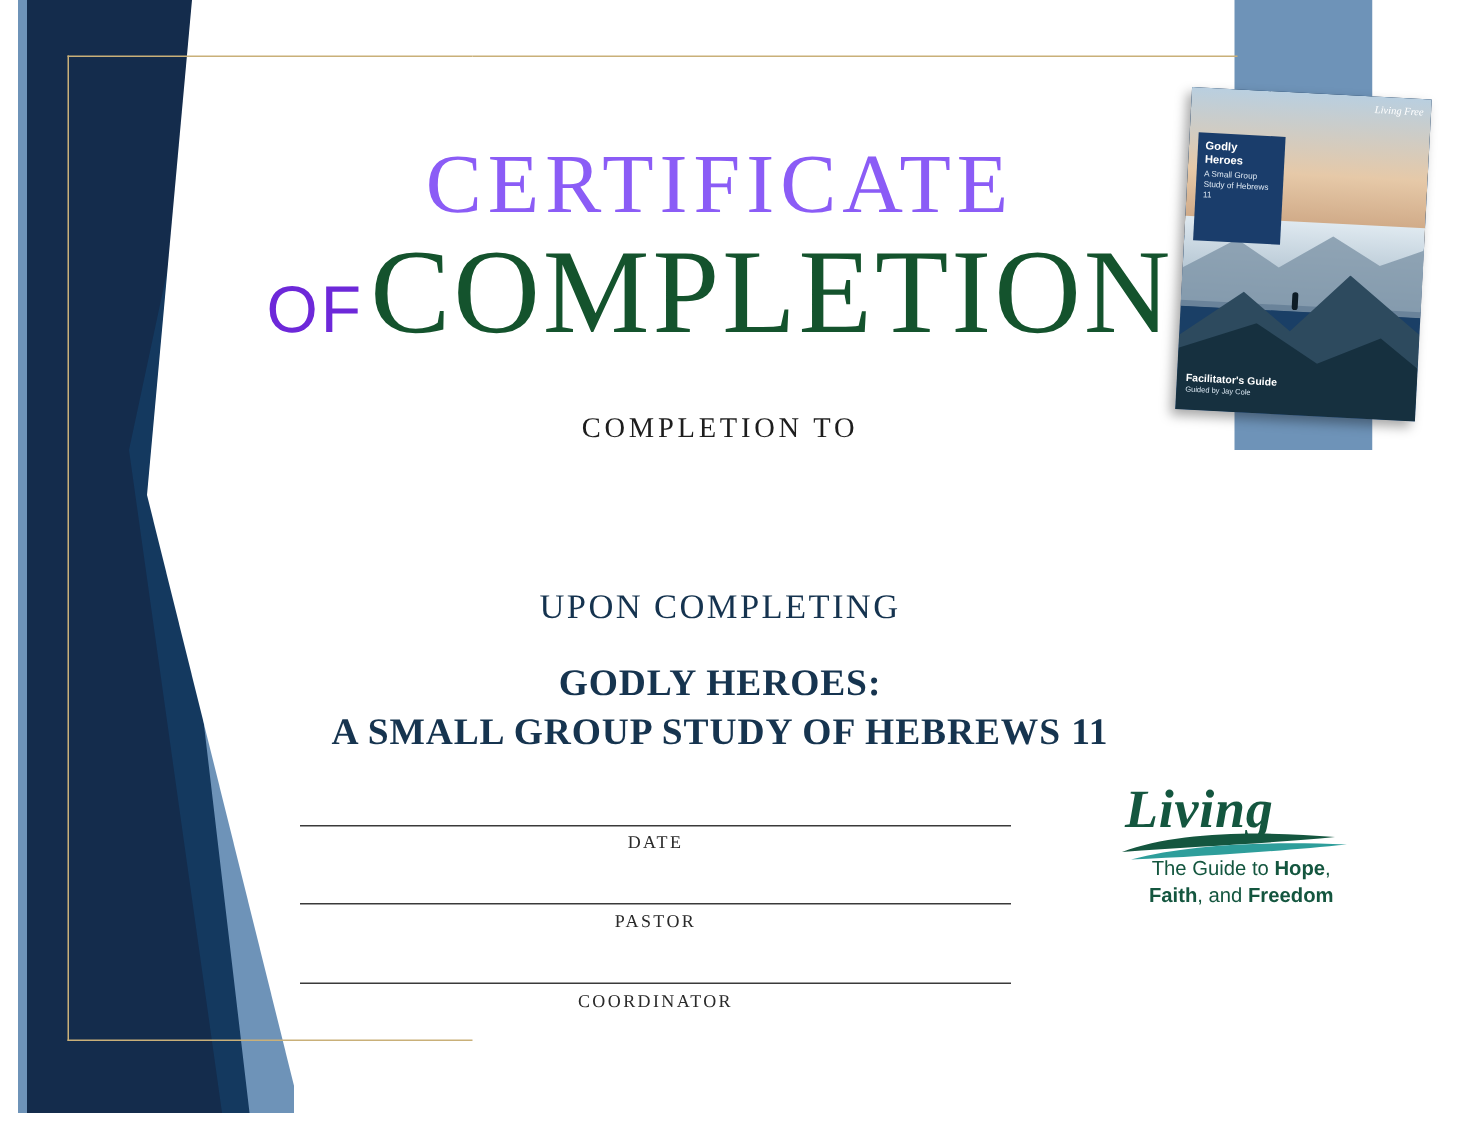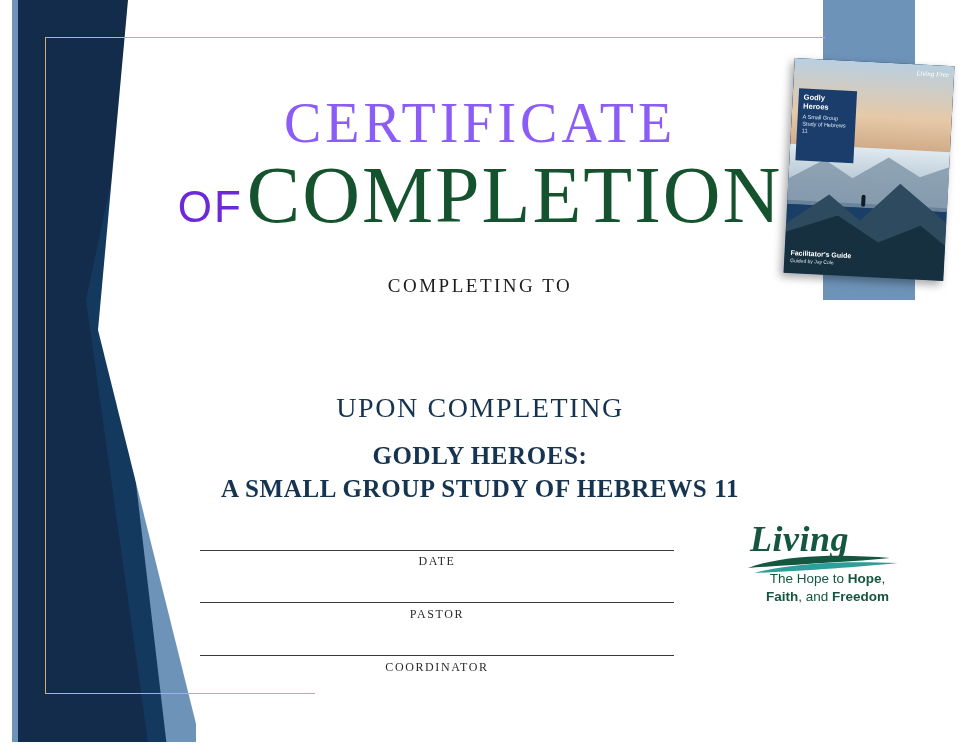--- a/index.html
+++ b/index.html
@@ -165,21 +165,21 @@
     color: #1d1d1d;
   }
 
   #upon-completing {
     position: absolute;
     left: 120px;
     top: 392px;
     width: 720px;
     text-align: center;
     font-family: "Liberation Serif", serif;
-    font-size: 28px;
+    font-size: 23px;
     letter-spacing: 1.6px;
     color: #15334f;
   }
 
   #course-title {
     position: absolute;
     left: 120px;
     top: 424px;
     width: 720px;
     text-align: center;
@@ -369,21 +369,21 @@
   <div id="gold-frame-top2"></div>
 
   <div id="title-block">
     <div id="cert-word">CERTIFICATE</div>
     <div id="of-completion">
       <span id="of-word">OF</span>
       <span id="completion-word">COMPLETION</span>
     </div>
   </div>
 
-  <div id="presented-to">COMPLETING TO</div>
+  <div id="presented-to">COMPLETION TO</div>
 
   <div id="upon-completing">UPON COMPLETING</div>
 
   <div id="course-title">
     <div>GODLY HEROES:</div>
     <div>A SMALL GROUP STUDY OF HEBREWS 11</div>
   </div>
 
   <div class="sig-line" id="line-date"></div>
   <div class="sig-label" id="label-date">DATE</div>
@@ -396,21 +396,21 @@
 
   <div id="logo-block">
     <div id="logo-living">Living</div>
     <div id="logo-swoosh">
       <svg width="175" height="22" viewBox="0 0 175 22">
         <path d="M8 16 C 45 2, 105 2, 150 6 C 112 10, 60 12, 8 16 Z" fill="#14563f"></path>
         <path d="M14 21 C 55 10, 110 9, 158 11 C 118 15, 62 19, 14 21 Z" fill="#2e9e9b"></path>
       </svg>
     </div>
     <div id="tagline">
-      <span>The Hope to </span><b>Hope</b><span>,</span><br>
+      <span>The Guide to </span><b>Hope</b><span>,</span><br>
       <b>Faith</b><span>, and </span><b>Freedom</b>
     </div>
   </div>
 
   <div id="book">
     <div id="book-sky"></div>
     <div id="book-mist"></div>
     <div id="book-mtn-far"></div>
     <div id="book-mtn-near"></div>
     <div id="book-mtn-dark"></div>

